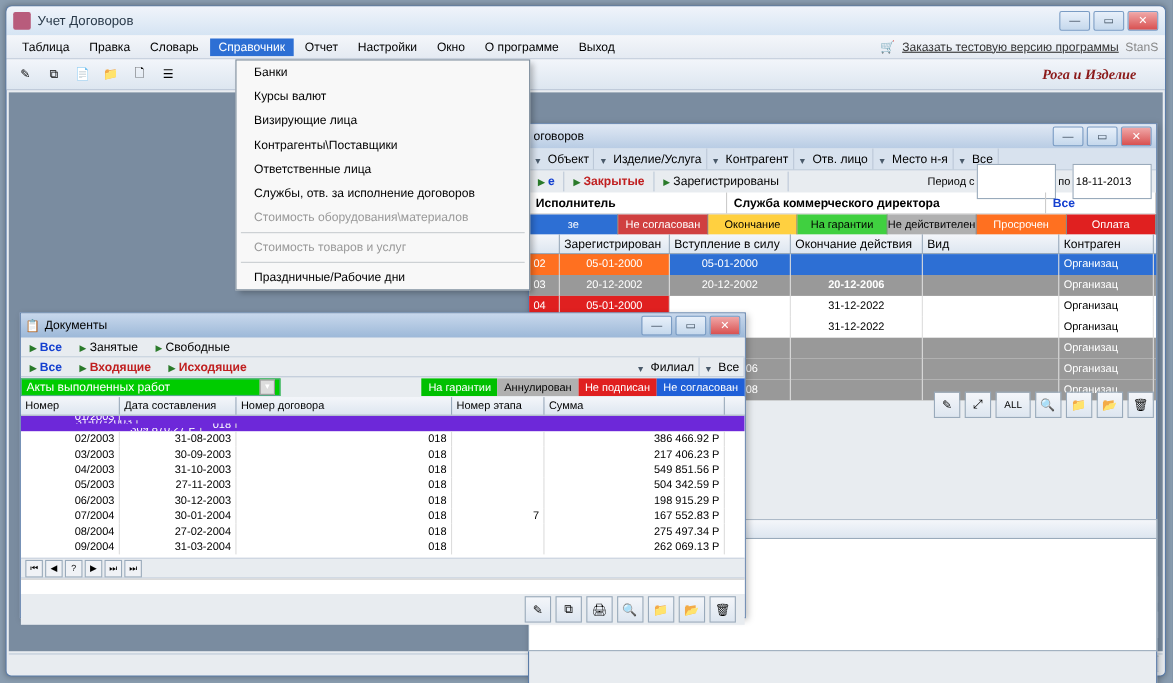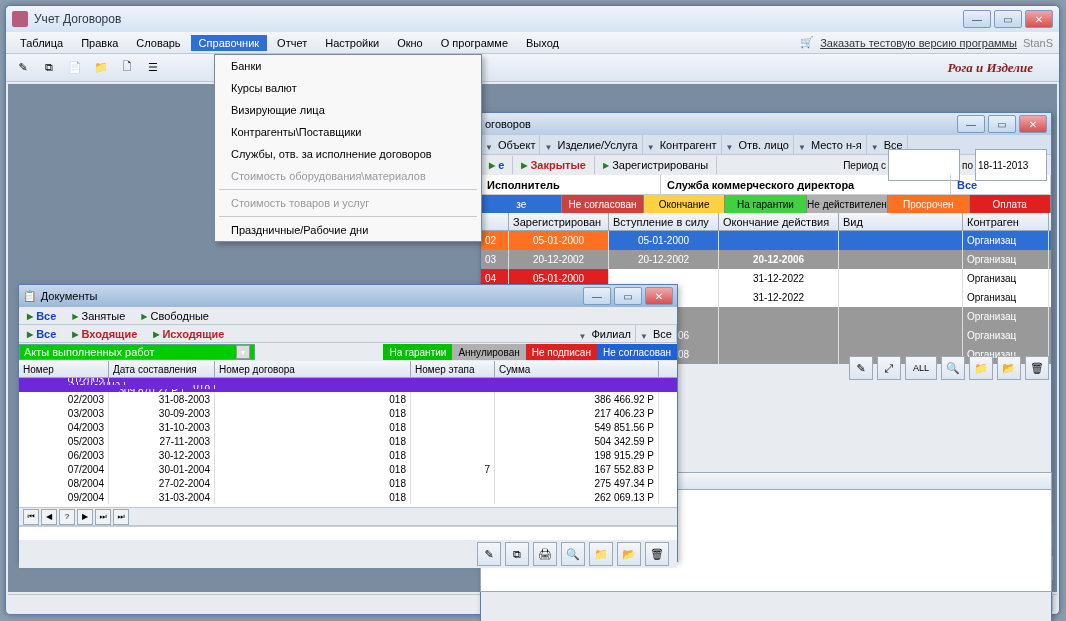--- a/index.html
+++ b/index.html
@@ -464,20 +464,21 @@
       </div>
     </div>
 
   </div>
 
   <div class="dropdown" id="dropdown">
       <div class="dd-item">Банки</div>
       <div class="dd-item">Курсы валют</div>
       <div class="dd-item">Визирующие лица</div>
       <div class="dd-item">Контрагенты\Поставщики</div>
+      <div class="dd-item">Ответственные лица</div>
       <div class="dd-item">Службы, отв. за исполнение договоров</div>
       <div class="dd-item disabled">Стоимость оборудования\материалов</div>
       <div class="dd-sep"></div>
       <div class="dd-item disabled">Стоимость товаров и услуг</div>
       <div class="dd-sep"></div>
       <div class="dd-item">Праздничные/Рабочие дни</div>
     </div>
 
   <div class="statusbar">
     <div class="st-spacer"></div>

